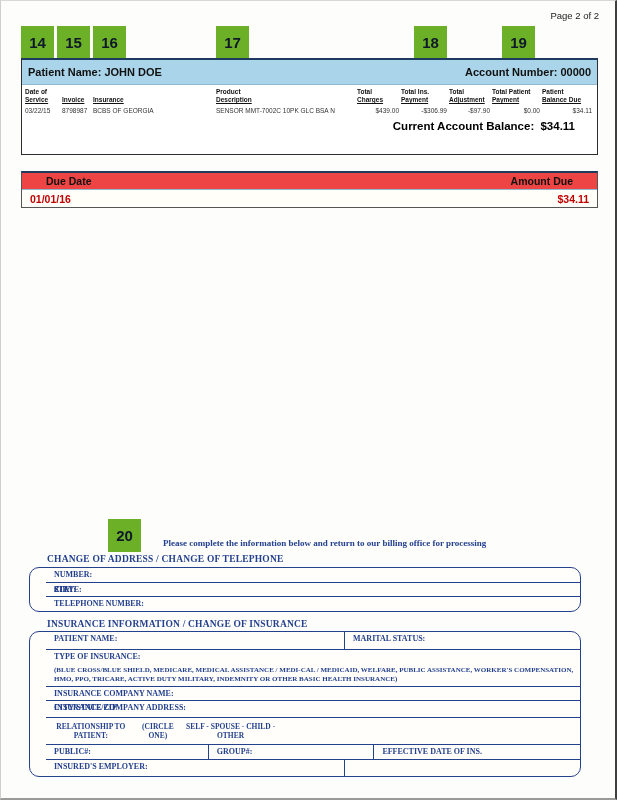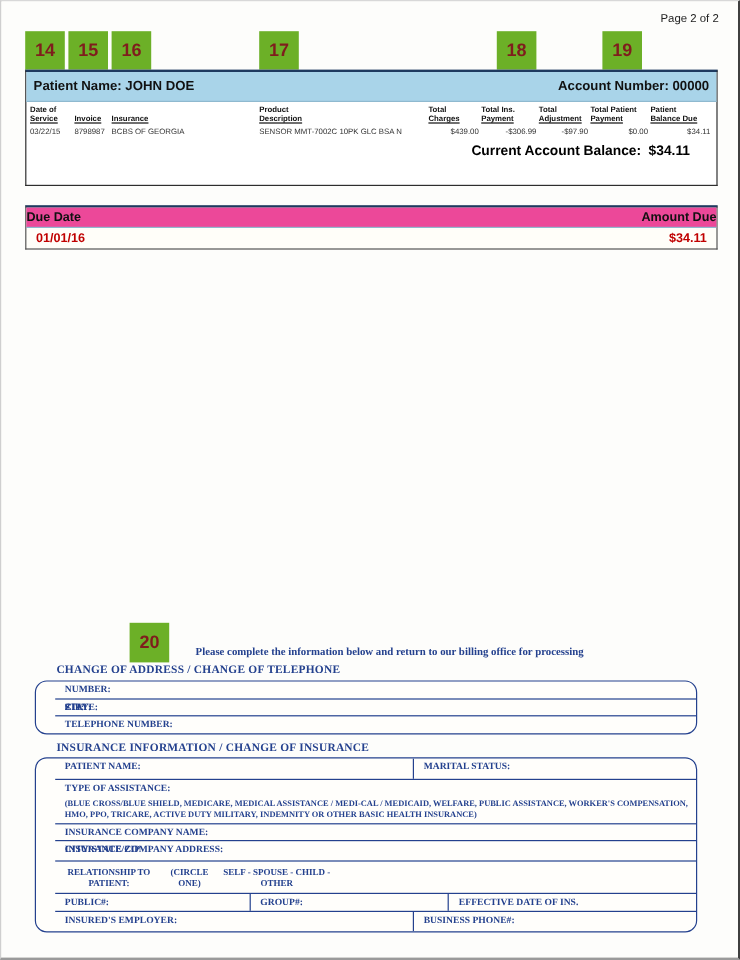--- a/index.html
+++ b/index.html
@@ -10,21 +10,21 @@
     border-top:1px solid #d8d8d8; border-left:1px solid #cfcfcf;
     border-right:2px solid #3f3f3f; border-bottom:2px solid #9a9a9a;
     font-family:"Liberation Sans", sans-serif; color:#111;
     overflow:hidden;
   }
   .page-label { position:absolute; top:9px; right:16px; font-size:9.5px; color:#222; }
 
   
   .callout {
     position:absolute; width:33px; height:33px; background:#6cb027;
-    color:#7f1d1d; font-weight:bold; font-size:15px;
+    color:#0f172a; font-weight:bold; font-size:15px;
     display:flex; align-items:center; justify-content:center;
     font-family:"Liberation Sans", sans-serif;
   }
   .c14{left:20px;top:25px} .c15{left:56px;top:25px} .c16{left:92px;top:25px}
   .c17{left:215px;top:25px} .c18{left:413px;top:25px} .c19{left:501px;top:25px}
   .c20{left:107px;top:518px}
 
   
   .statement-box {
     position:absolute; left:20px; top:57px; width:577px; height:97px;
@@ -51,22 +51,22 @@
     position:absolute; top:60px; right:22px; font-size:11.5px; font-weight:bold; color:#000;
   }
   .balance-line span { margin-left:3px; }
 
   
   .due-box {
     position:absolute; left:20px; top:170px; width:577px;
     border:1px solid #555; border-top:2px solid #1e3a5f; background:#fffef9;
   }
   .due-header {
-    height:17px; background:#ec4899; display:flex; align-items:center;
-    justify-content:space-between; padding:0 0; font-size:10.5px; font-weight:bold;
+    height:17px; background:#ef4444; display:flex; align-items:center;
+    justify-content:space-between; padding:0 24px; font-size:10.5px; font-weight:bold;
     border-bottom:1px solid #8fb9cf;
   }
   .due-row {
     height:17px; display:flex; align-items:center; justify-content:space-between;
     padding:0 8px; font-size:10.5px; font-weight:bold; color:#c00000;
   }
 
   
   .serif { font-family:"Liberation Serif", serif; color:#24418e; font-weight:bold;padding-left:16px; }
   .instruction { position:absolute; left:146px; top:537px; font-size:9px; }
@@ -232,21 +232,21 @@
   <div class="form-box ins-box serif">
     <div class="fr r1 flex">
       <div class="cell w56 bdr">
         <span class="lbl">PATIENT NAME:</span>
       </div>
       <div class="cell w44">
         <span class="lbl">MARITAL STATUS:</span>
       </div>
     </div>
     <div class="fr r2">
-      <span class="lbl">TYPE OF ASSISTANCE:</span>
+      <span class="lbl">TYPE OF INSURANCE:</span>
       <div class="type-options">(BLUE CROSS/BLUE SHIELD, MEDICARE, MEDICAL ASSISTANCE / MEDI-CAL / MEDICAID, WELFARE, PUBLIC ASSISTANCE, WORKER'S COMPENSATION, HMO, PPO, TRICARE, ACTIVE DUTY MILITARY, INDEMNITY OR OTHER BASIC HEALTH INSURANCE)</div>
     </div>
     <div class="fr r3">
       <span class="lbl">INSURANCE COMPANY NAME:</span>
     </div>
     <div class="fr r4">
       <span class="lbl">INSURANCE COMPANY ADDRESS:</span>
       <span class="lbl at60">CITY/STATE/ZIP</span>
     </div>
     <div class="fr r5 flex">
@@ -264,19 +264,16 @@
         <span class="lbl">GROUP#:</span>
       </div>
       <div class="cell w38">
         <span class="lbl">EFFECTIVE DATE OF INS.</span>
       </div>
     </div>
     <div class="fr r7 flex">
       <div class="cell w56 bdr">
         <span class="lbl">INSURED'S EMPLOYER:</span>
       </div>
-      <div class="cell w44">
-        <span class="lbl">BUSINESS PHONE#:</span>
-      </div>
     </div>
   </div>
 
 </div>
 
 </body></html>

